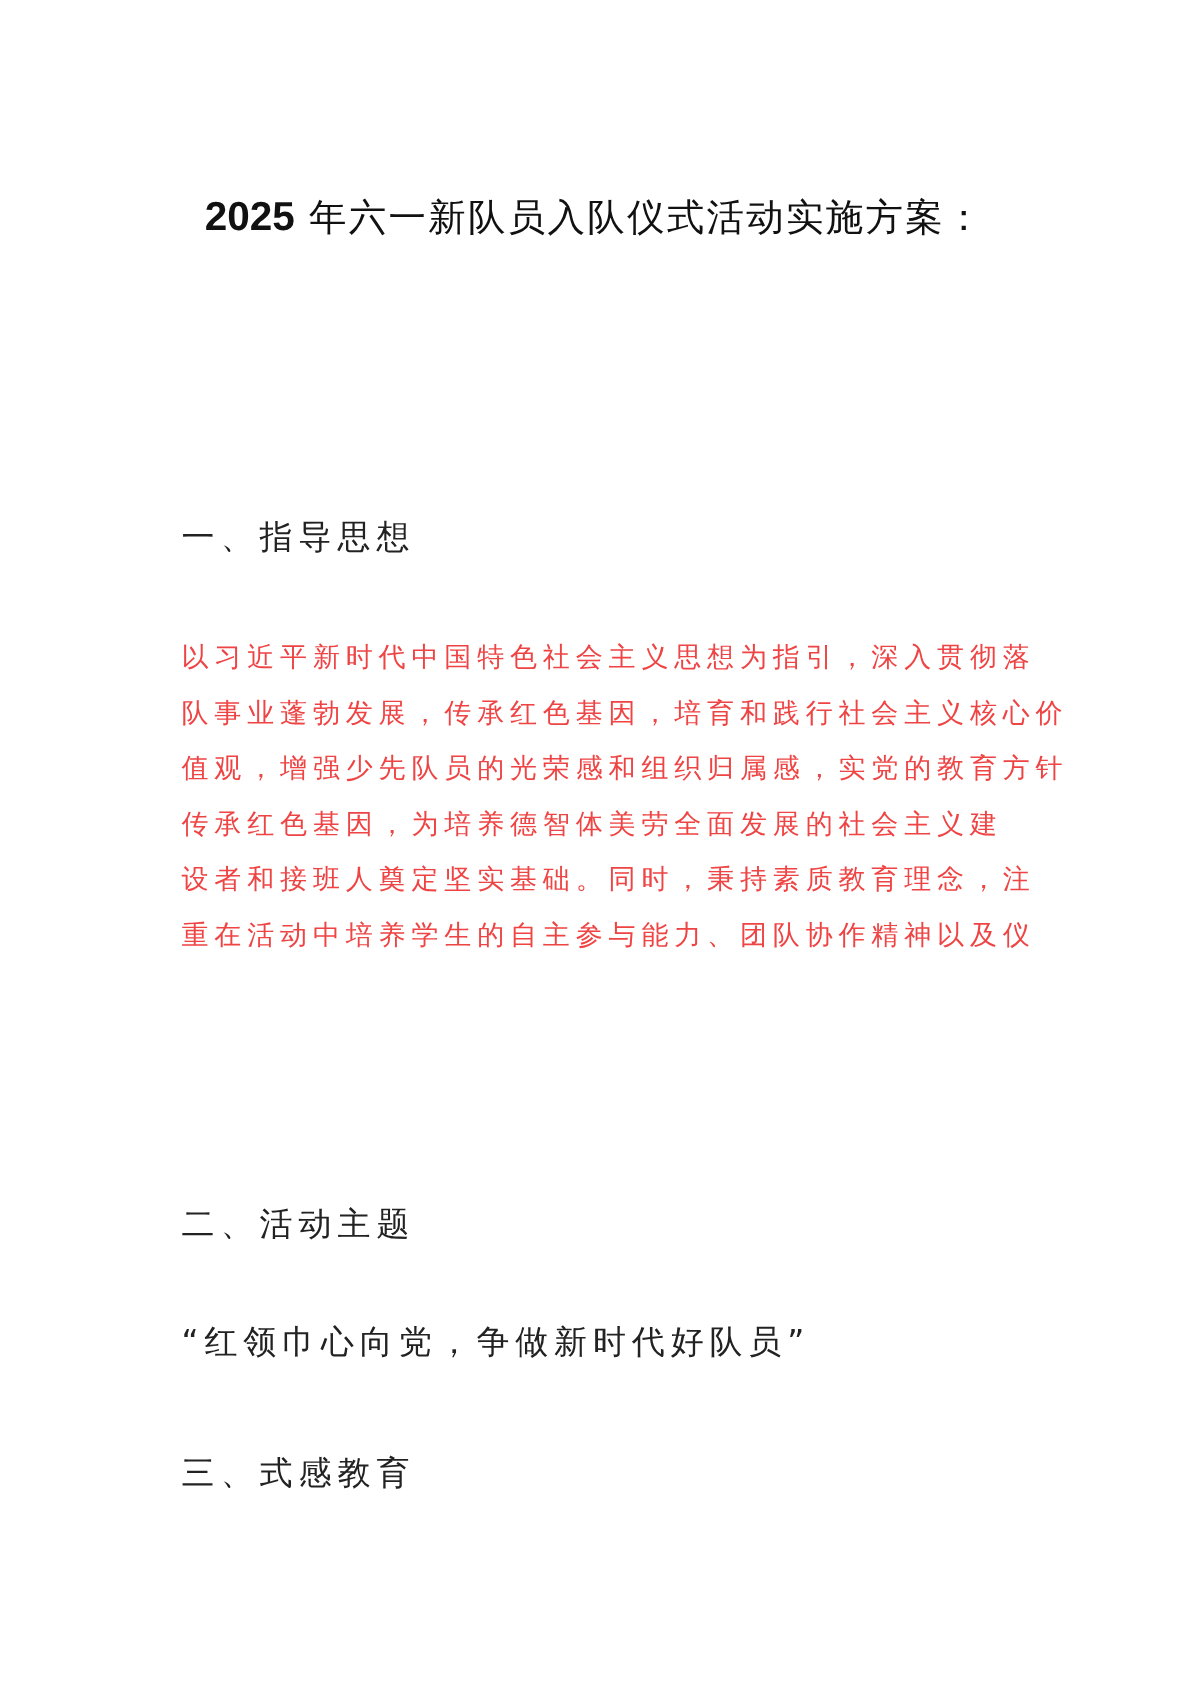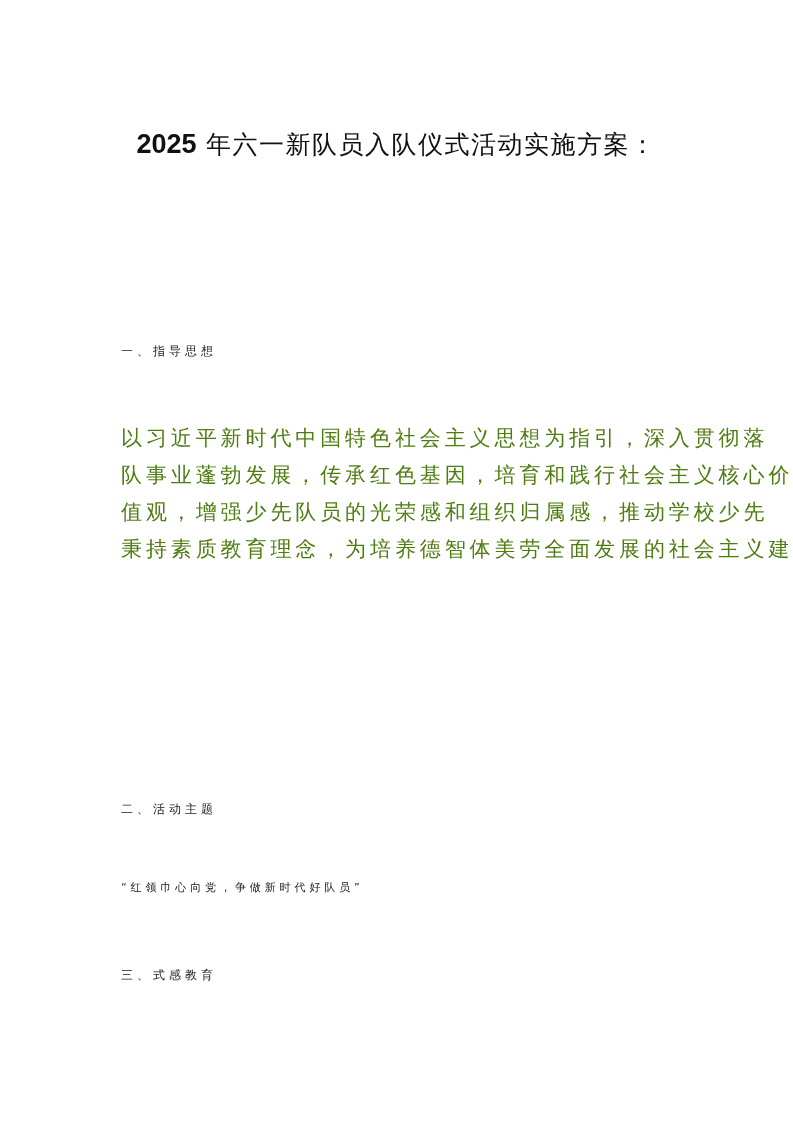--- a/index.html
+++ b/index.html
@@ -39,63 +39,65 @@
   }
   .title .year {
     font-family: "Liberation Sans", sans-serif;
     font-weight: bold;
     font-size: 27px;
     letter-spacing: 0;
   }
   .heading {
     position: absolute;
     left: 121px;
-    font-size: 12px;
+    font-size: 22px;
     letter-spacing: 4px;
     color: #222222;
     white-space: nowrap;
   }
   .para {
     position: absolute;
     left: 121px;
     width: 560px;
-    font-size: 21px;
+    font-size: 18px;
     line-height: 37px;
     letter-spacing: 3.9px;
-    color: #4d7c0f;
+    color: #ef4444;
   }
   .para .pline {
     display: block;
     white-space: nowrap;
   }
   .quote {
     position: absolute;
     left: 121px;
-    font-size: 11px;
+    font-size: 22px;
     letter-spacing: 3.9px;
     color: #222222;
     white-space: nowrap;
   }
 </style>
 </head>
 <body>
 
 <div class="page">
 
   <div class="title">
     <span class="title-line"><span class="year">2025</span> <span>年六一新队员入队仪式活动实施方案：</span></span>
   </div>
 
   <div class="heading" style="top:343px;">一、指导思想</div>
 
   <div class="para" style="top:420px;">
     <span class="pline">以习近平新时代中国特色社会主义思想为指引，深入贯彻落</span>
     <span class="pline">队事业蓬勃发展，传承红色基因，培育和践行社会主义核心价</span>
-    <span class="pline">值观，增强少先队员的光荣感和组织归属感，推动学校少先</span>
-    <span class="pline">秉持素质教育理念，为培养德智体美劳全面发展的社会主义建</span>
+    <span class="pline">值观，增强少先队员的光荣感和组织归属感，实党的教育方针</span>
+    <span class="pline">传承红色基因，为培养德智体美劳全面发展的社会主义建</span>
+    <span class="pline">设者和接班人奠定坚实基础。同时，秉持素质教育理念，注</span>
+    <span class="pline">重在活动中培养学生的自主参与能力、团队协作精神以及仪</span>
   </div>
 
   <div class="heading" style="top:801px;">二、活动主题</div>
 
   <div class="quote" style="top:880px;">“红领巾心向党，争做新时代好队员”</div>
 
   <div class="heading" style="top:967px;">三、式感教育</div>
 
 </div>
 

